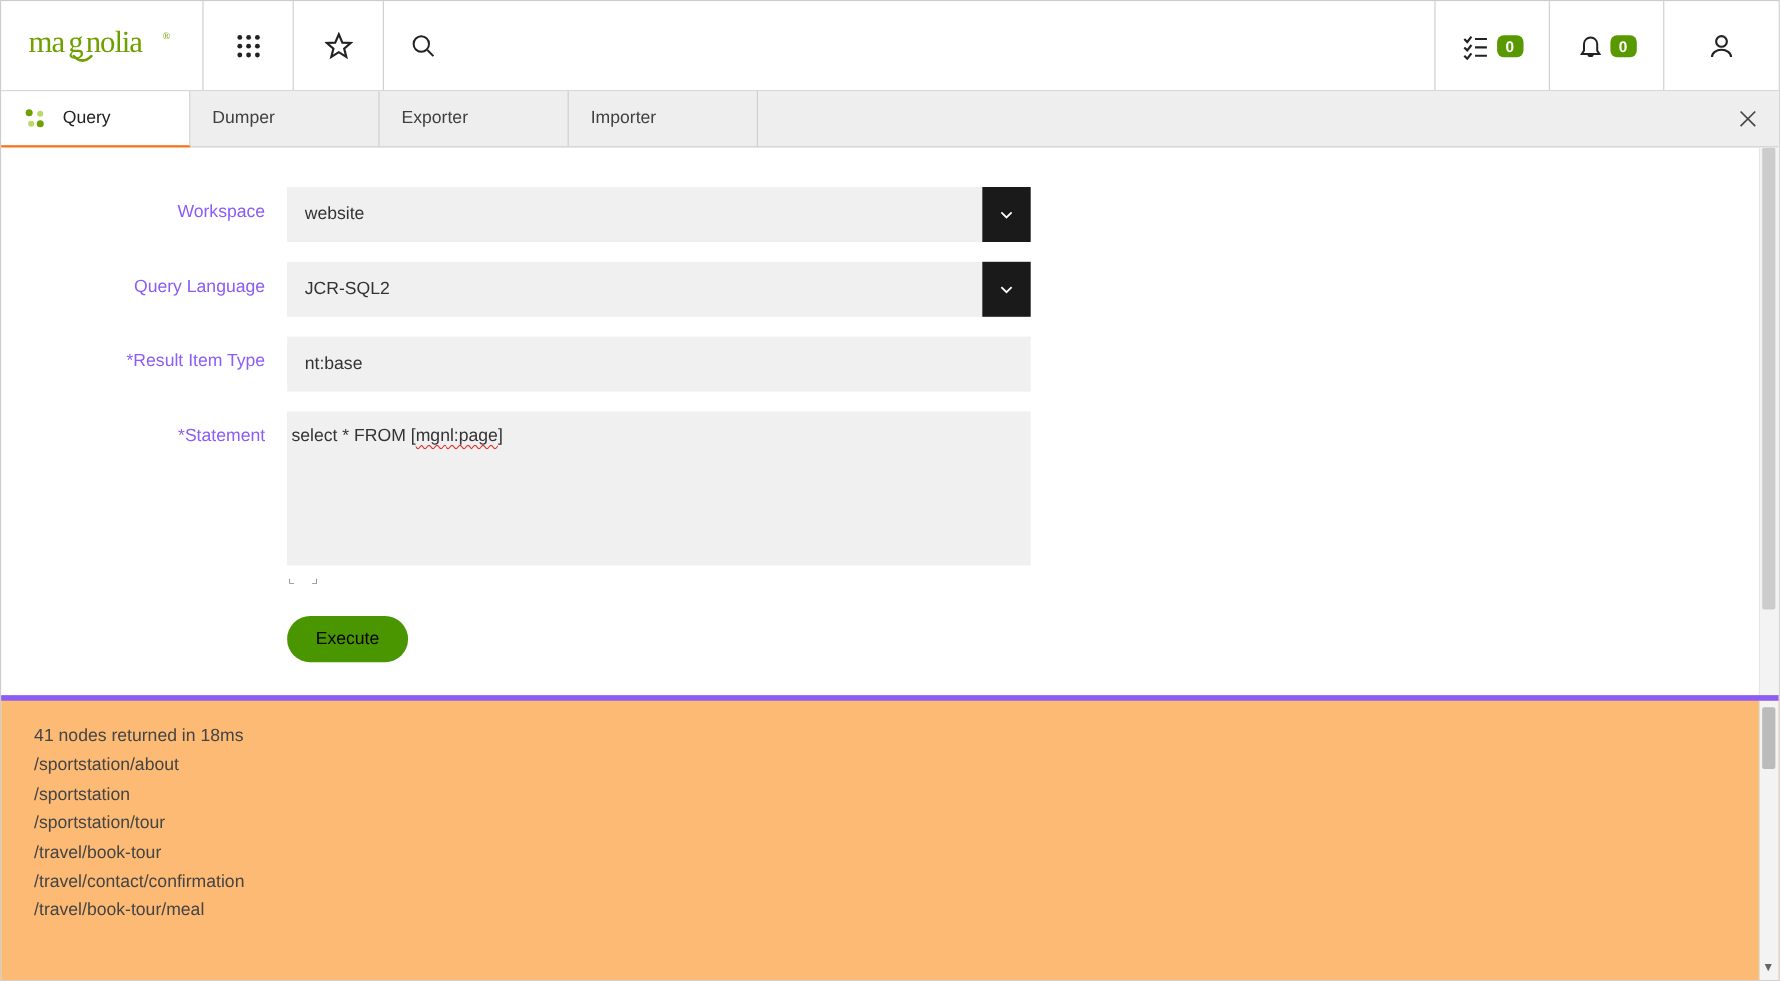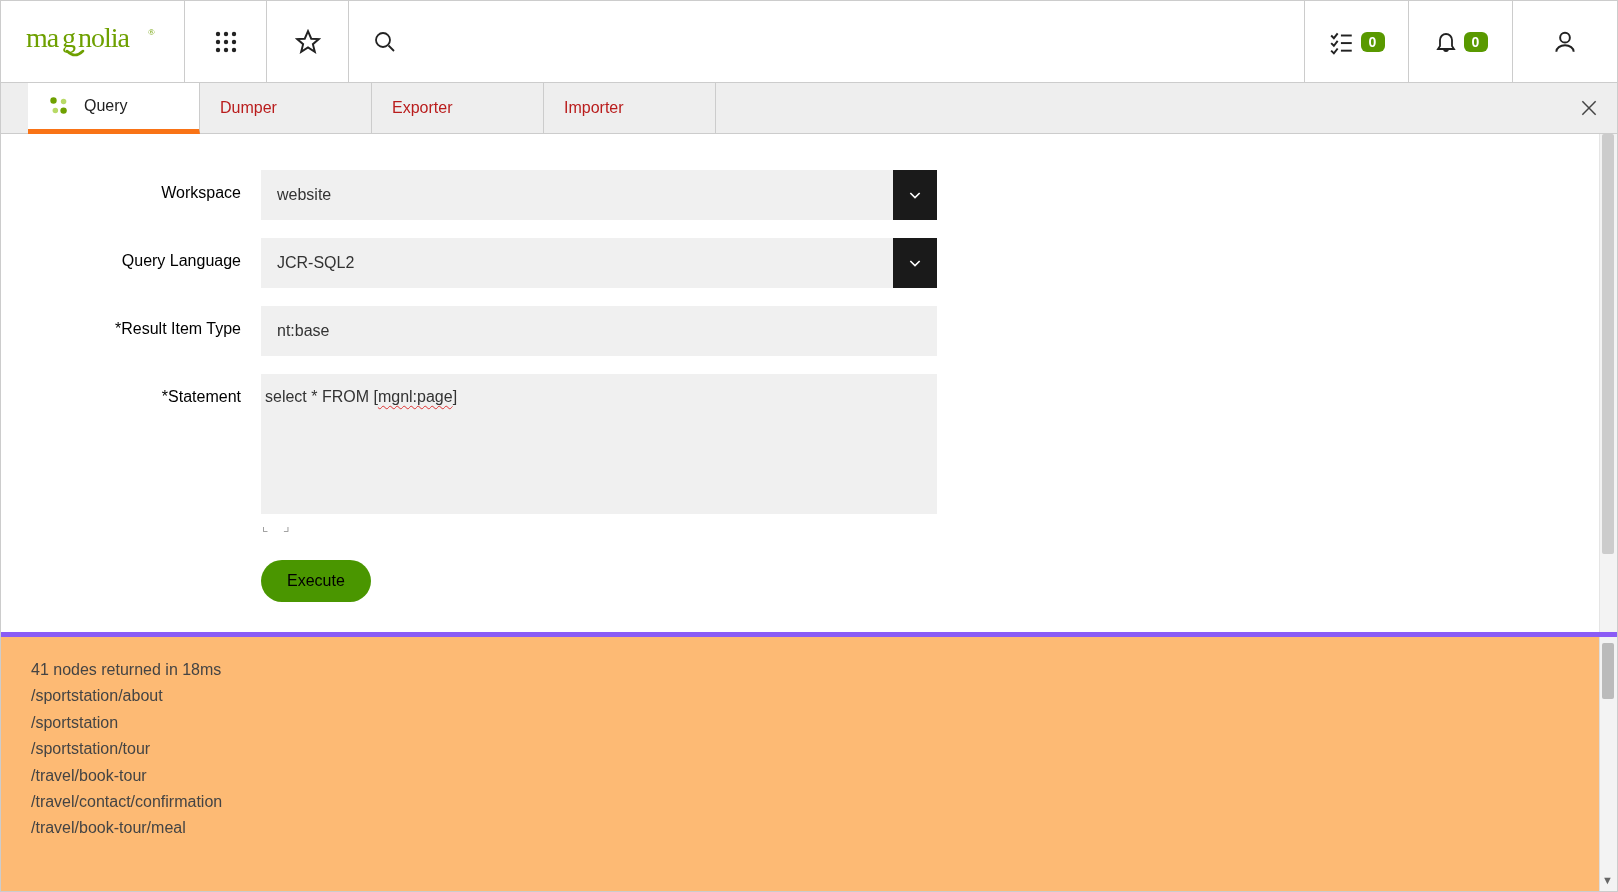--- a/index.html
+++ b/index.html
@@ -73,33 +73,32 @@
     background:#eee;
     border-bottom:1px solid #ccc;
     display:flex;
     position:relative;
   }
   .tab {
     display:flex;
     align-items:center;
     padding: 0 20px;
     font-size:16px;
-    color:#b91c1c;
+    color:#404040;
     border-right:1px solid #ccc;
     cursor:pointer;
     min-width:172px;
   }
   .tab.active {
     background:#fff;
-    border-bottom:5px solid #f97316;
+    border-bottom:2px solid #f97316;
     margin-bottom:-1px;
     color:#222;
     font-weight:500;
     gap:14px;
-    margin-left:27px;
   }
   .close-tab {
     margin-left:auto;
     position:absolute;
     right:18px;
     top:50%;
     transform:translateY(-50%);
   }
 
   
@@ -117,21 +116,21 @@
     display:flex;
     align-items:flex-start;
     margin-bottom:18px;
   }
   .form-label {
     width:260px;
     text-align:right;
     padding-right:20px;
     padding-top:14px;
     font-size:16px;
-    color:#000000;
+    color:#8b5cf6;
   }
   .form-control-wrap {
     width:676px;
     display:flex;
   }
   .form-control {
     flex:1;
     background:#f0f0f0;
     border:none;
     height:50px;

